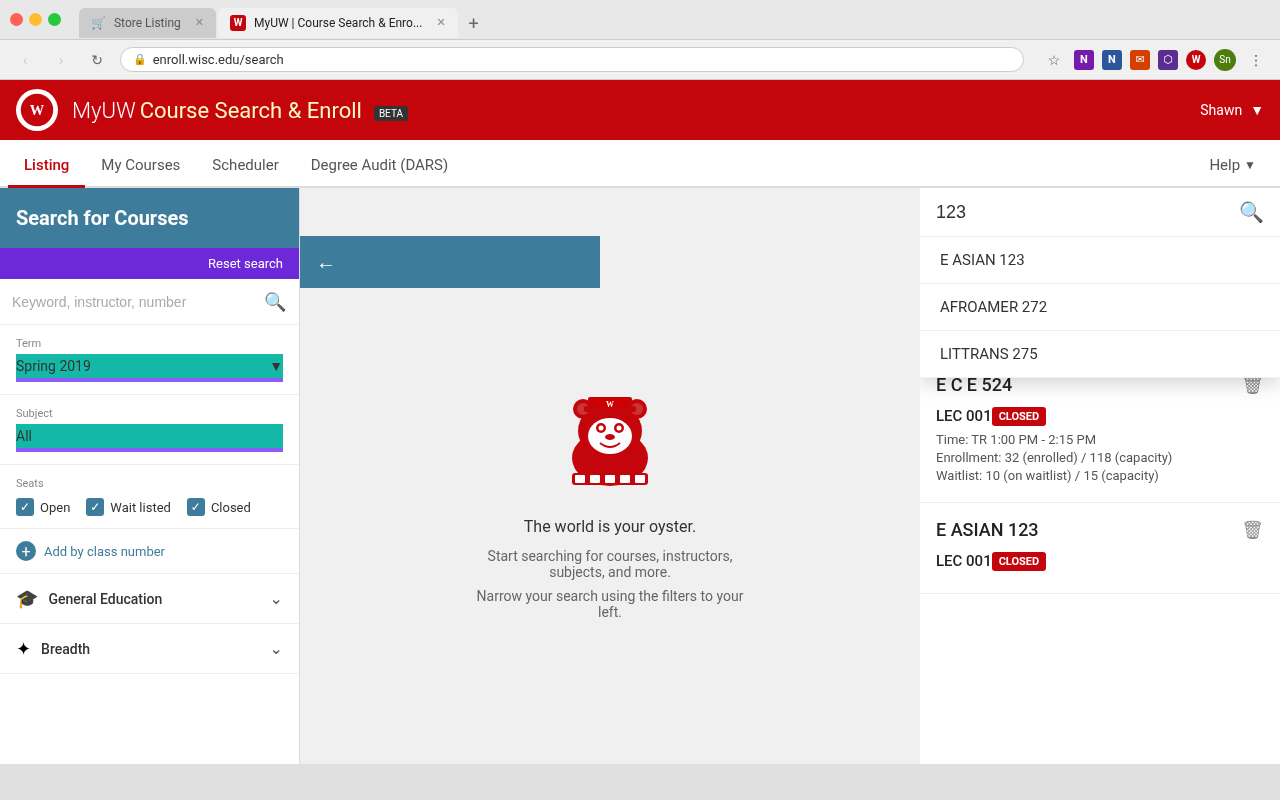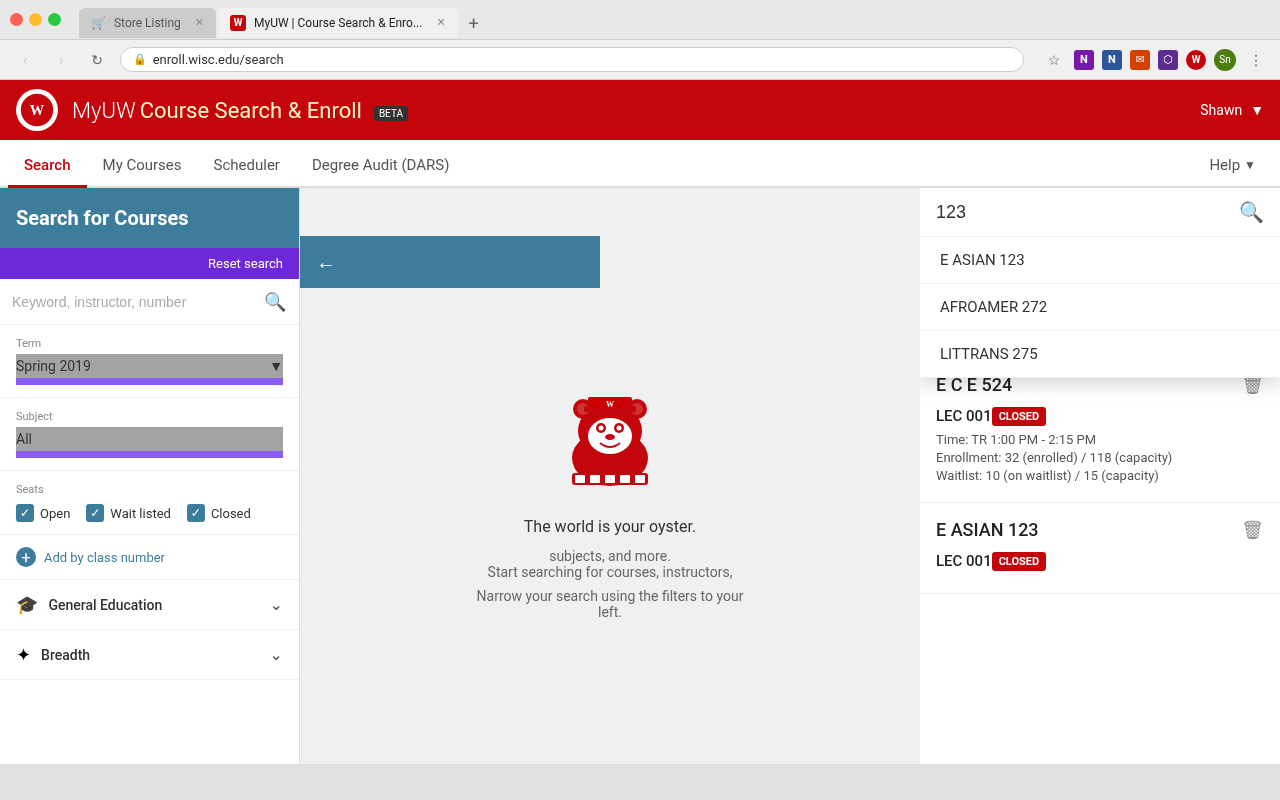--- a/index.html
+++ b/index.html
@@ -45,21 +45,21 @@
     .sidebar { width: 300px; background: white; display: flex; flex-direction: column; overflow-y: auto; border-right: 1px solid #ddd; }
     .sidebar-header { background: #3d7d9b; color: white; padding: 18px 16px; font-size: 20px; font-weight: 700; }
     .sidebar-reset { background: #6d28d9; color: white; padding: 8px 16px; font-size: 13px; text-align: right; cursor: pointer; }
     .search-box { display: flex; align-items: center; padding: 12px 12px; border-bottom: 1px solid #eee; }
     .search-input { flex: 1; border: none; outline: none; font-size: 14px; color: #333; }
     .search-input::placeholder { color: #aaa; }
     .search-icon { color: #3d7d9b; font-size: 18px; cursor: pointer; }
 
     .filter-section { padding: 12px 16px; border-bottom: 1px solid #eee; }
     .filter-label { font-size: 11px; color: #888; margin-bottom: 4px; }
-    .filter-select { width: 100%; border: none; border-bottom: 7px solid #8b5cf6; padding: 4px 0; font-size: 14px; color: #333; background: #a3a3a3; display: flex; align-items: center; justify-content: space-between; cursor: pointer; }
+    .filter-select { width: 100%; border: none; border-bottom: 4px solid #8b5cf6; padding: 4px 0; font-size: 14px; color: #333; background: #14b8a6; display: flex; align-items: center; justify-content: space-between; cursor: pointer; }
 
     .seats-section { padding: 12px 16px; border-bottom: 1px solid #eee; }
     .seats-label { font-size: 11px; color: #888; margin-bottom: 8px; }
     .checkbox-group { display: flex; align-items: center; gap: 16px; }
     .checkbox-item { display: flex; align-items: center; gap: 6px; font-size: 13px; color: #333; }
     .checkbox { width: 18px; height: 18px; background: #3d7d9b; border-radius: 3px; display: flex; align-items: center; justify-content: center; color: white; font-size: 12px; }
 
     .add-class { padding: 12px 16px; border-bottom: 1px solid #eee; display: flex; align-items: center; gap: 8px; color: #3d7d9b; font-size: 13px; cursor: pointer; }
     .add-class-icon { width: 20px; height: 20px; border-radius: 50%; background: #3d7d9b; color: white; display: flex; align-items: center; justify-content: center; font-size: 16px; }
 
@@ -161,21 +161,21 @@
     <span class="beta-badge">BETA</span>
   </div>
   <div class="header-right">
     <span>Shawn</span>
     <span>▼</span>
   </div>
 </div>
 
 <div class="nav-tabs">
   <div class="nav-tab active">
-    <span>Search</span>
+    <span>Listing</span>
   </div>
   <div class="nav-tab">
     <span>My Courses</span>
   </div>
   <div class="nav-tab">
     <span>Scheduler</span>
   </div>
   <div class="nav-tab">
     <span>Degree Audit (DARS)</span>
   </div>
@@ -289,22 +289,22 @@
 
         <rect x="34" y="33" width="52" height="6" fill="#c5050c" rx="2"></rect>
 
         <rect x="38" y="24" width="44" height="10" fill="#c5050c" rx="2"></rect>
         <rect x="42" y="24" width="36" height="10" fill="#cc0000" rx="2"></rect>
 
         <text x="60" y="34" text-anchor="middle" fill="white" font-size="8" font-weight="bold" font-family="serif">W</text>
       </svg>
       <div class="center-title">The world is your oyster.</div>
       <div style="margin-top:12px;">
+        <div style="font-size:14px;color:#666;">Start searching for courses, instructors,</div>
         <div style="font-size:14px;color:#666;">subjects, and more.</div>
-        <div style="font-size:14px;color:#666;">Start searching for courses, instructors,</div>
         <div style="margin-top:8px;font-size:14px;color:#666;">Narrow your search using the filters to your</div>
         <div style="font-size:14px;color:#666;">left.</div>
       </div>
     </div>
   </div>
 
   <div class="right-panel">
 
     <div class="search-dropdown">
       <div class="search-dropdown-input">

